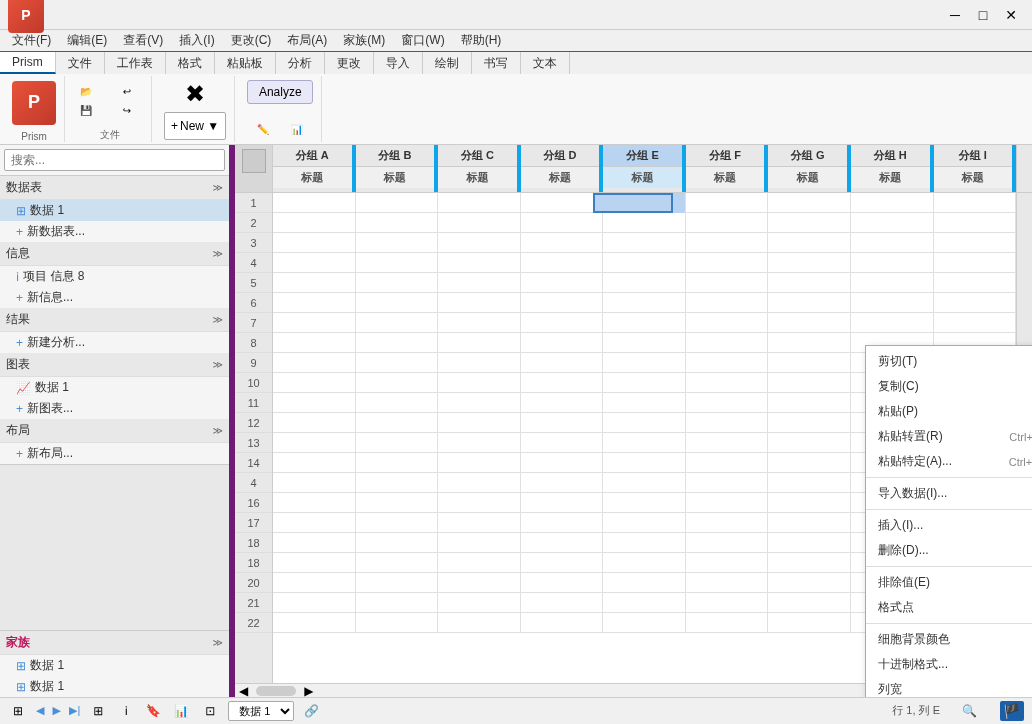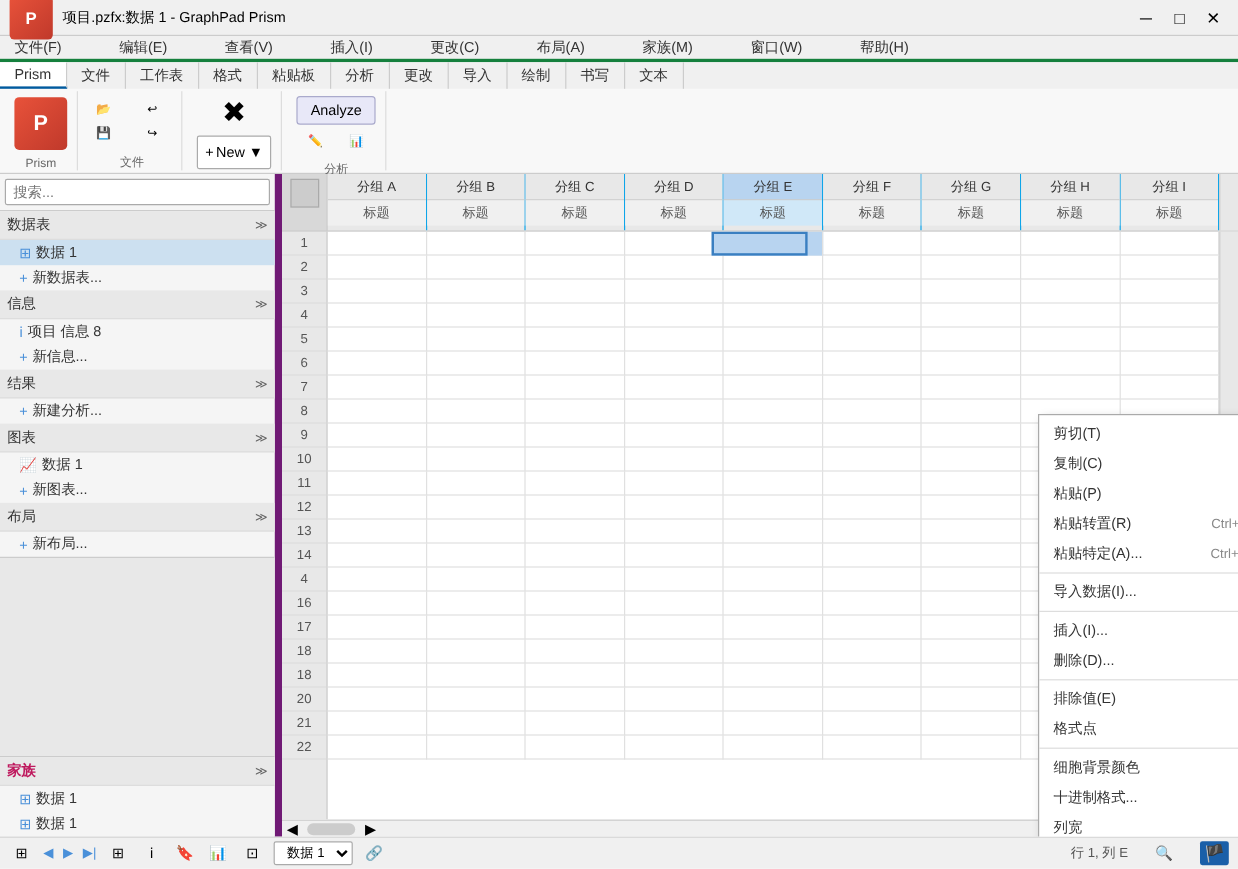--- a/index.html
+++ b/index.html
@@ -4,21 +4,21 @@
   <style>
     * { box-sizing: border-box; margin: 0; padding: 0; }
     body { font-family: 'Microsoft YaHei', Arial, sans-serif; font-size: 12px; background: #f0f0f0; width: 1032px; height: 724px; overflow: hidden; }
 
     
     .titlebar { background: #f0f0f0; height: 30px; display: flex; align-items: center; justify-content: space-between; padding: 0 8px; border-bottom: 1px solid #ccc; }
     .titlebar-controls { display: flex; gap: 2px; }
     .titlebar-btn { width: 26px; height: 20px; border: none; background: transparent; cursor: pointer; font-size: 14px; display: flex; align-items: center; justify-content: center; }
 
     
-    .menubar { background: #f0f0f0; height: 22px; display: flex; align-items: center; padding: 0 4px; border-bottom: 3px solid #15803d; gap: 32px; }
+    .menubar { background: #f0f0f0; height: 22px; display: flex; align-items: center; padding: 0 4px; border-bottom: 1px solid #15803d; }
     .menubar-item { padding: 2px 8px; cursor: pointer; font-size: 12px; color: #333; }
 
     
     .ribbon { background: #f8f8f8; border-bottom: 1px solid #ccc; }
     .ribbon-tabs { display: flex; height: 22px; background: #f0f0f0; }
     .ribbon-tab { padding: 2px 12px; font-size: 12px; cursor: pointer; border-right: 1px solid #ccc; display: flex; align-items: center; color: #333; }
     .ribbon-tab.active { background: white; border-bottom: 2px solid #005a9e; }
     .ribbon-content { display: flex; height: 70px; padding: 2px 4px; gap: 4px; align-items: stretch; }
     .ribbon-group { display: flex; flex-direction: column; align-items: center; border-right: 1px solid #ddd; padding: 0 8px; min-width: 60px; }
     .ribbon-group-label { font-size: 10px; color: #666; margin-top: auto; padding-top: 2px; }
@@ -43,21 +43,21 @@
     .sidebar-item.active { background: #cce0f0; }
     .sidebar-item-icon { font-size: 12px; color: #4a90d9; }
 
     
     .family-panel { border-top: 1px solid #ccc; background: #f5f5f5; }
     .family-header { display: flex; align-items: center; justify-content: space-between; padding: 3px 6px; background: #e8e8e8; border-bottom: 1px solid #ddd; }
     .family-title { font-size: 12px; font-weight: bold; color: #be185d; }
 
     
     .spreadsheet-area { flex: 1; overflow: hidden; position: relative; background: white; }
-    .col-group-header { display: flex; flex-direction: column; align-items: flex-end; border-right: 1px solid #0ea5e9; min-width: 80px; flex: 1; }
+    .col-group-header { display: flex; flex-direction: column; align-items: flex-end; border-right: 4px solid #0ea5e9; min-width: 80px; flex: 1; font-weight: bold; }
     .col-group-name { width: 100%; text-align: center; padding: 3px 0; font-size: 11px; color: #333; border-bottom: 1px solid #ccc; background: #e8e8e8; }
     .col-subheader { width: 100%; text-align: center; padding: 3px 0; font-size: 11px; color: #555; background: #f0f0f0; }
     .col-group-header.highlighted .col-group-name { background: #b8d4f0; }
     .row-number { height: 20px; display: flex; align-items: center; justify-content: center; font-size: 11px; color: #555; border-bottom: 1px solid #ddd; }
     .grid-row { display: flex; height: 20px; border-bottom: 1px solid #e0e0e0; }
     .grid-cell { min-width: 80px; flex: 1; height: 20px; border-right: 1px solid #e0e0e0; font-size: 11px; padding: 0 4px; }
 
     
     .context-menu { position: absolute; background: white; border: 1px solid #aaa; box-shadow: 3px 3px 8px rgba(0,0,0,0.25); z-index: 100; min-width: 220px; padding: 3px 0; }
     .ctx-item { display: flex; align-items: center; justify-content: space-between; padding: 4px 16px 4px 12px; cursor: pointer; font-size: 12px; color: #333; }
@@ -77,21 +77,20 @@
 
     .scrollbar-h { height: 14px; background: #f0f0f0; border-top: 1px solid #ccc; display: flex; align-items: center; }
     .scrollbar-thumb { width: 40px; height: 10px; background: #ccc; border-radius: 5px; margin: 0 4px; cursor: pointer; }
   </style>
 </head>
 <body>
 
 <div class="titlebar">
   <div style="display:flex;align-items:center;gap:8px;">
     <div class="prism-logo">P</div>
-    <span>项目.pzfx:数据 1 - GraphPad Prism</span>
   </div>
   <div class="titlebar-controls">
     <button class="titlebar-btn">─</button>
     <button class="titlebar-btn">□</button>
     <button class="titlebar-btn close">✕</button>
   </div>
 </div>
 
 <div class="menubar">
   <span class="menubar-item">文件(F)</span>
@@ -158,21 +157,21 @@
             <span>+</span>
             <span>New ▼</span>
           </button>
         </div>
       </div>
       <div class="ribbon-group-label"></div>
     </div>
 
     <div class="ribbon-group">
       <div class="ribbon-group-items">
-        <div style="display:flex;flex-direction:column;gap:4px;">
+        <div style="display:flex;flex-direction:column;gap:16px;">
           <button class="ribbon-btn" style="font-size:12px;padding:4px 8px;background:#e8e8f8;border:1px solid #aac;border-radius:3px;">Analyze</button>
           <div style="display:flex;gap:2px;">
             <div class="ribbon-btn">✏️</div>
             <div class="ribbon-btn">📊</div>
           </div>
         </div>
       </div>
       <div class="ribbon-group-label">分析</div>
     </div>
   </div>

